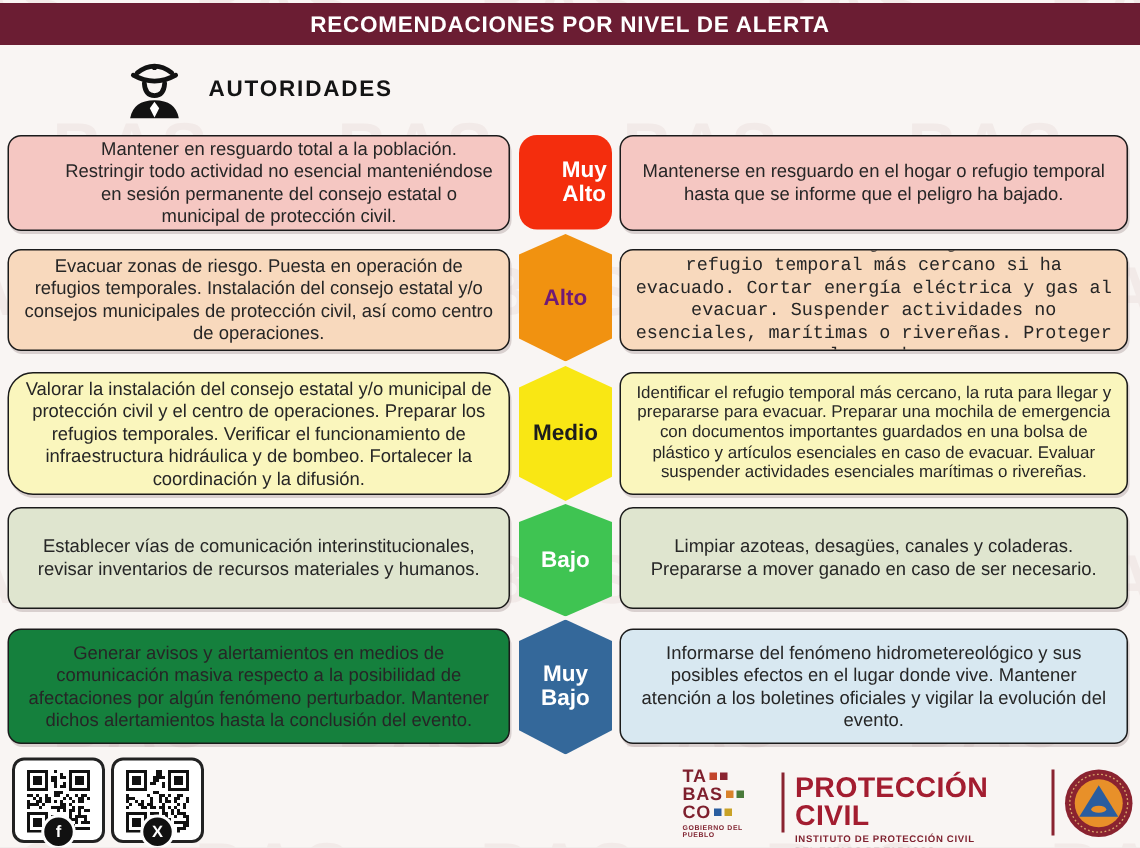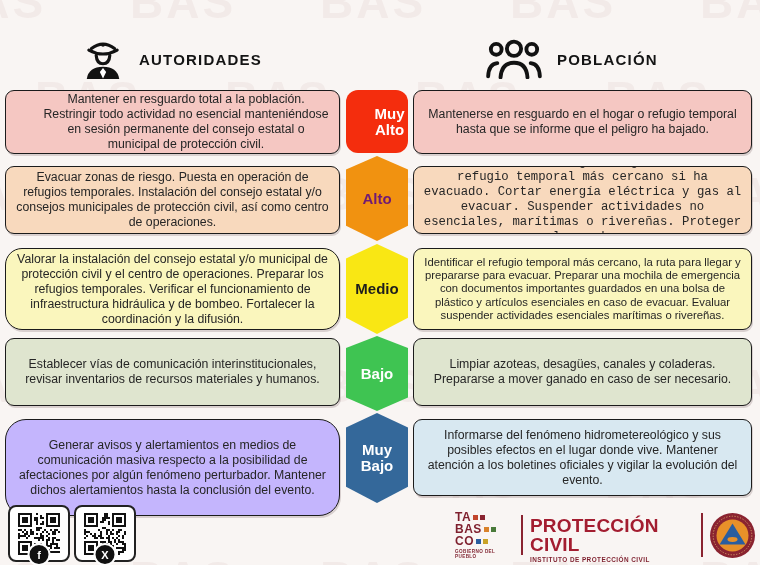--- a/index.html
+++ b/index.html
@@ -99,52 +99,40 @@
       <span class="wm" style="left: 225px; top: 455px;">BAS</span>
       <span class="wm" style="left: 415px; top: 455px;">BAS</span>
       <span class="wm" style="left: 605px; top: 455px;">BAS</span>
       <span class="wm" style="left: -60px; top: 551px;">BAS</span>
       <span class="wm" style="left: 130px; top: 551px;">BAS</span>
       <span class="wm" style="left: 320px; top: 551px;">BAS</span>
       <span class="wm" style="left: 510px; top: 551px;">BAS</span>
       <span class="wm" style="left: 700px; top: 551px;">BAS</span>
     </div>
 
+  <div class="header-bar" style="background: rgb(107, 29, 51);">
+    <span class="header-title">RECOMENDACIONES POR NIVEL DE ALERTA</span>
+  </div>
 
   <div class="col-header" id="auth-header">
     <span class="col-icon">
       <svg width="42" height="44" viewBox="0 0 40 42">
         <g fill="none" stroke="#121212" stroke-width="3" stroke-linecap="round" stroke-linejoin="round">
           <path d="M9 11 Q20 2.5 31 11"></path>
           <path d="M6.5 12.5 Q20 20 33.5 12.5"></path>
           <path d="M13.5 17.5 Q14 25.5 20 25.5 Q26 25.5 26.5 17.5"></path>
         </g>
         <circle cx="20" cy="7.5" r="1.8" fill="#121212"></circle>
         <path d="M4.5 40 Q6.5 28.5 20 28.5 Q33.5 28.5 35.5 40 Z" fill="#121212"></path>
         <path d="M20 29.5 l3 4 -3 6 -3 -6 z" fill="#ffffff"></path>
       </svg>
     </span>
     <span class="col-label">AUTORIDADES</span>
   </div>
 
-  <div class="col-header" id="pop-header">
-    <span class="col-icon">
-      <svg width="56" height="40" viewBox="0 0 52 36">
-        <g fill="none" stroke="#121212" stroke-width="3.6" stroke-linecap="round">
-          <circle cx="9.5" cy="9" r="5"></circle>
-          <circle cx="42.5" cy="9" r="5"></circle>
-          <circle cx="26" cy="8.5" r="6.6"></circle>
-          <path d="M2 34 Q2.6 22.5 10.5 21.8"></path>
-          <path d="M50 34 Q49.4 22.5 41.5 21.8"></path>
-          <path d="M13.5 35 Q14.5 21.5 26 21.5 Q37.5 21.5 38.5 35"></path>
-        </g>
-      </svg>
-    </span>
-    <span class="col-label">POBLACIÓN</span>
-  </div>
 
   <div>
     <div class="box box-left" style="top: 90px; height: 64px; background: rgb(245, 199, 194); padding-left: 36px;">Mantener en resguardo total a la población. Restringir todo actividad no esencial manteniéndose en sesión permanente del consejo estatal o municipal de protección civil.</div>
     <div class="badge badge-first" style="top: 90px; height: 63px; background: rgb(244, 45, 13); color: rgb(255, 255, 255);">Muy Alto</div>
     <div class="box box-right" style="top: 90px; height: 64px; background: rgb(245, 199, 194);">Mantenerse en resguardo en el hogar o refugio temporal hasta que se informe que el peligro ha bajado.</div>
   </div>
 
   <div>
     <div class="box box-left" style="top: 166px; height: 68px; background: rgb(248, 217, 189);">Evacuar zonas de riesgo. Puesta en operación de refugios temporales. Instalación del consejo estatal y/o consejos municipales de protección civil, así como centro de operaciones.</div>
     <div class="badge badge-banner" style="top: 156px; height: 85px; background: rgb(241, 146, 16); color: #701a75;">Alto</div>
@@ -157,21 +145,21 @@
     <div class="box box-right dense" style="top: 248px; height: 82px; background: rgb(250, 246, 189);">Identificar el refugio temporal más cercano, la ruta para llegar y prepararse para evacuar. Preparar una mochila de emergencia con documentos importantes guardados en una bolsa de plástico y artículos esenciales en caso de evacuar. Evaluar suspender actividades esenciales marítimas o rivereñas.</div>
   </div>
 
   <div>
     <div class="box box-left" style="top: 338px; height: 68px; background: rgb(223, 229, 207);">Establecer vías de comunicación interinstitucionales, revisar inventarios de recursos materiales y humanos.</div>
     <div class="badge badge-banner" style="top: 336px; height: 75px; background: rgb(63, 196, 82); color: rgb(255, 255, 255);">Bajo</div>
     <div class="box box-right" style="top: 338px; height: 68px; background: rgb(223, 229, 207);">Limpiar azoteas, desagües, canales y coladeras. Prepararse a mover ganado en caso de ser necesario.</div>
   </div>
 
   <div>
-    <div class="box box-left" style="top: 419px; height: 97px; background: #c4b5fd; border-radius: 21px;">Generar avisos y alertamientos en medios de comunicación masiva respecto a la posibilidad de afectaciones por algún fenómeno perturbador. Mantener dichos alertamientos hasta la conclusión del evento.</div>
+    <div class="box box-left" style="top: 419px; height: 77px; background: #15803d;">Generar avisos y alertamientos en medios de comunicación masiva respecto a la posibilidad de afectaciones por algún fenómeno perturbador. Mantener dichos alertamientos hasta la conclusión del evento.</div>
     <div class="badge badge-banner" style="top: 413px; height: 90px; background: rgb(52, 104, 154); color: rgb(255, 255, 255);">Muy Bajo</div>
     <div class="box box-right" style="top: 419px; height: 77px; background: rgb(216, 232, 241);">Informarse del fenómeno hidrometereológico y sus posibles efectos en el lugar donde vive. Mantener atención a los boletines oficiales y vigilar la evolución del evento.</div>
   </div>
 
   <div class="qr-frame" id="qr-frame-1">
     <svg class="qr-code" viewBox="0 0 21 21" shape-rendering="crispEdges">
         <rect x="9" y="0" width="1" height="1" fill="#111"></rect>
         <rect x="11" y="1" width="1" height="1" fill="#111"></rect>
         <rect x="8" y="2" width="1" height="1" fill="#111"></rect>
         <rect x="9" y="2" width="1" height="1" fill="#111"></rect>

